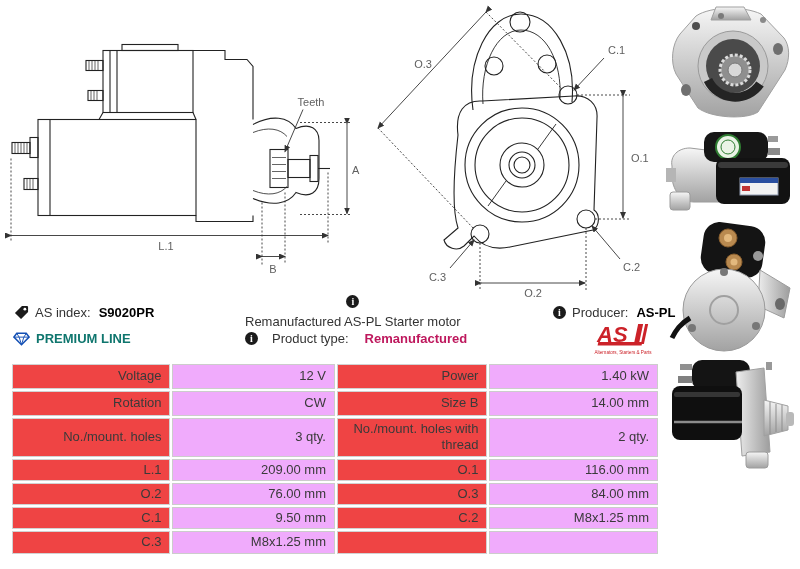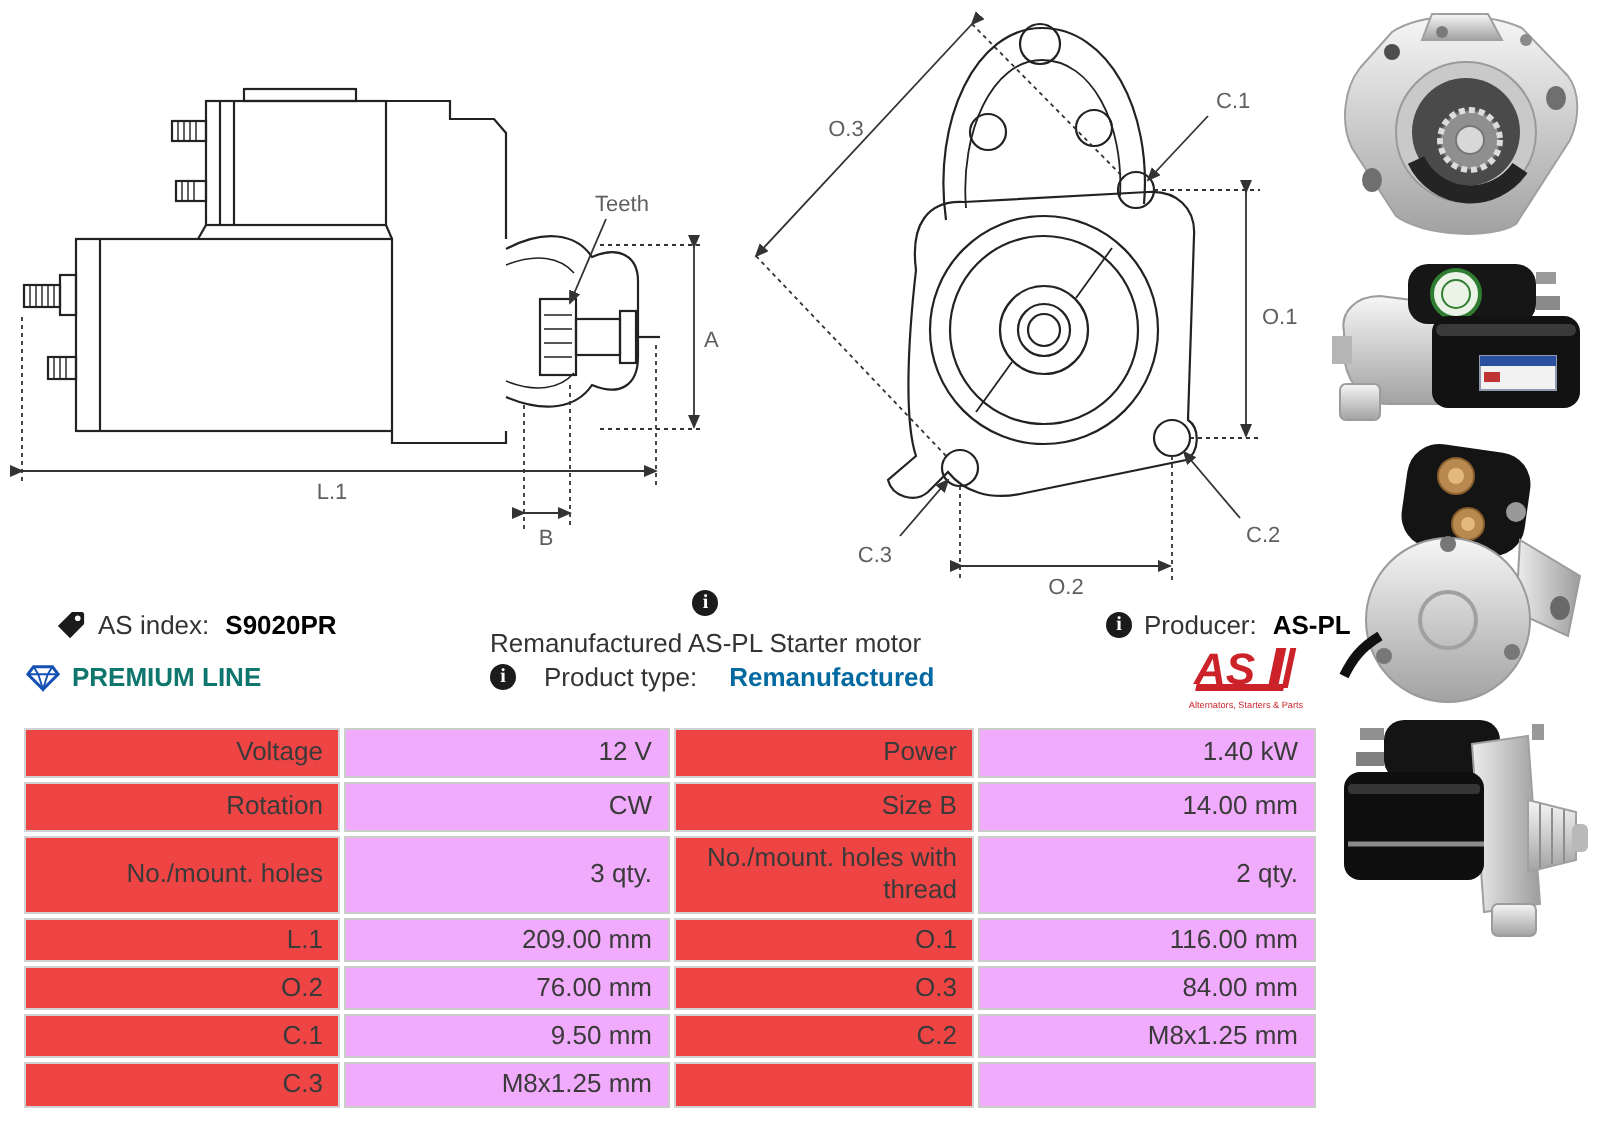--- a/index.html
+++ b/index.html
@@ -18,26 +18,26 @@
   #photo1{left:666px;top:4px;width:130px;height:120px;}
   #photo2{left:664px;top:128px;width:134px;height:88px;}
   #photo3{left:668px;top:222px;width:126px;height:130px;}
   #photo4{left:666px;top:356px;width:130px;height:124px;}
 
   
   .info-item{position:absolute;font-size:13px;white-space:nowrap;display:flex;align-items:center;gap:6px;}
   .info-item .lab{margin-right:2px;}
   .bold{font-weight:bold;color:#000000;}
   .blue-bold{font-weight:bold;color:#0f766e;}
-  .green-bold{font-weight:bold;color:#0369a1;}
+  .green-bold{font-weight:bold;color:#be185d;}
   .info-icon{display:inline-block;width:13px;height:13px;border-radius:50%;background:#1b1b1b;color:#fff;
              font-size:10px;line-height:13px;text-align:center;font-weight:bold;
              font-family:"Liberation Serif",serif;flex:0 0 auto;}
   .info-icon::before{content:"i";}
-  #as-index{left:28px;top:305px;}
+  #as-index{left:14px;top:305px;}
   #premium-line{left:13px;top:331px;}
   #reman-note{left:245px;top:295px;flex-direction:column;}
   #product-type{left:245px;top:331px;gap:14px;}
   #producer{left:553px;top:305px;}
   #as-logo{position:absolute;left:589px;top:320px;width:68px;height:38px;}
 
   
   #spec-table{position:absolute;left:10px;top:362px;width:650px;border-collapse:separate;border-spacing:2px;
               font-size:13px;color:#3a3a3a;table-layout:fixed;}
   #spec-table td{border:1px solid #ccc;padding:2px 8px;text-align:right;vertical-align:middle;

